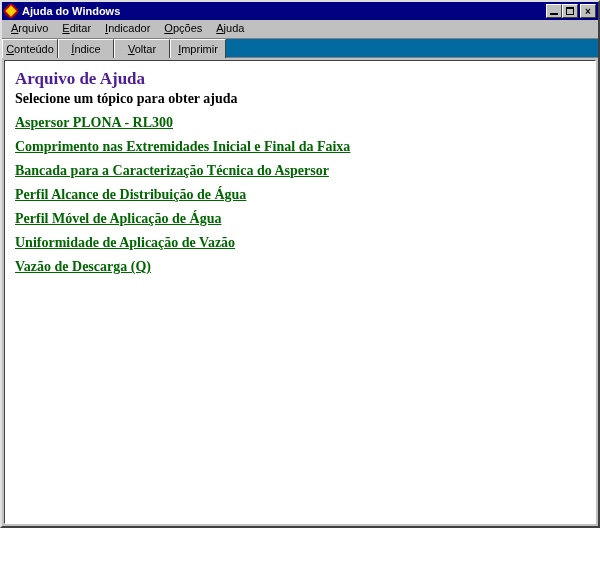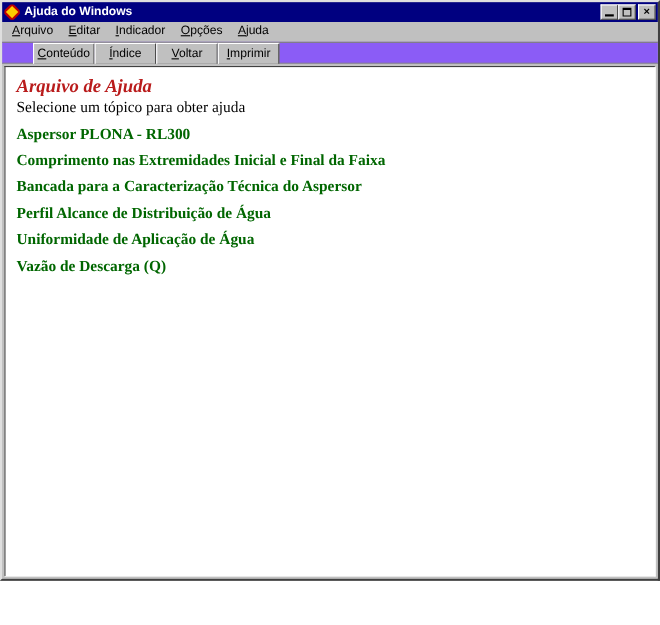--- a/index.html
+++ b/index.html
@@ -71,26 +71,25 @@
     border-bottom: 0;
   }
   .menu-item {
     padding: 1px 7px;
     font-size: 11px;
     color: #000;
     cursor: default;
   }
   .menu-item .ul { text-decoration: underline; }
   .toolbar {
-    background: #8b5cf6;
+    background: #0369a1;
     display: flex;
     border-top: 1px solid #808080;
     border-bottom: 1px solid #808080;
     height: 20px;
-    padding-left: 28px;
   }
   .tool-btn {
     width: 56px;
     height: 20px;
     border: 1px solid;
     border-color: #fff #404040 #404040 #fff;
     background: #c0c0c0;
     font-size: 11px;
     color: #000;
     display: flex;
@@ -108,35 +107,35 @@
     width: 100%;
     height: 100%;
     background: #fff;
     border: 1px solid;
     border-color: #404040 #fff #fff #404040;
     padding: 6px 10px;
     overflow: auto;
     font-family: "Times New Roman", serif;
   }
   .help-title {
-    color: #b91c1c;
+    color: #4c1d95;
     font-weight: bold;
     font-size: 17px;
     margin: 2px 0 2px 0;
-    font-style: italic;
   }
   .help-subtitle {
     color: #000;
-    font-weight: normal;
+    font-weight: bold;
     font-size: 14px;
     margin-bottom: 8px;
   }
   .topic-link {
     display: block;
     color: #006600;
+    text-decoration: underline;
     font-weight: bold;
     font-size: 14px;
     margin: 5px 0 8px 0;
     cursor: pointer;
     width: fit-content;
   }
   .min-glyph {
     width: 8px; height: 2px; background:#000; margin-top:6px;
   }
   .max-glyph {
@@ -191,18 +190,19 @@
   </div>
 
   <div class="content-wrap">
     <div class="content">
       <div class="help-title">Arquivo de Ajuda</div>
       <div class="help-subtitle">Selecione um tópico para obter ajuda</div>
       <a class="topic-link">Aspersor PLONA - RL300</a>
       <a class="topic-link">Comprimento nas Extremidades Inicial e Final da Faixa</a>
       <a class="topic-link">Bancada para a Caracterização Técnica do Aspersor</a>
       <a class="topic-link">Perfil Alcance de Distribuição de Água</a>
-      <a class="topic-link">Uniformidade de Aplicação de Água</a>
+      <a class="topic-link">Perfil Móvel de Aplicação de Água</a>
+      <a class="topic-link">Uniformidade de Aplicação de Vazão</a>
       <a class="topic-link">Vazão de Descarga (Q)</a>
     </div>
   </div>
 
 </div>
 
 </body></html>

